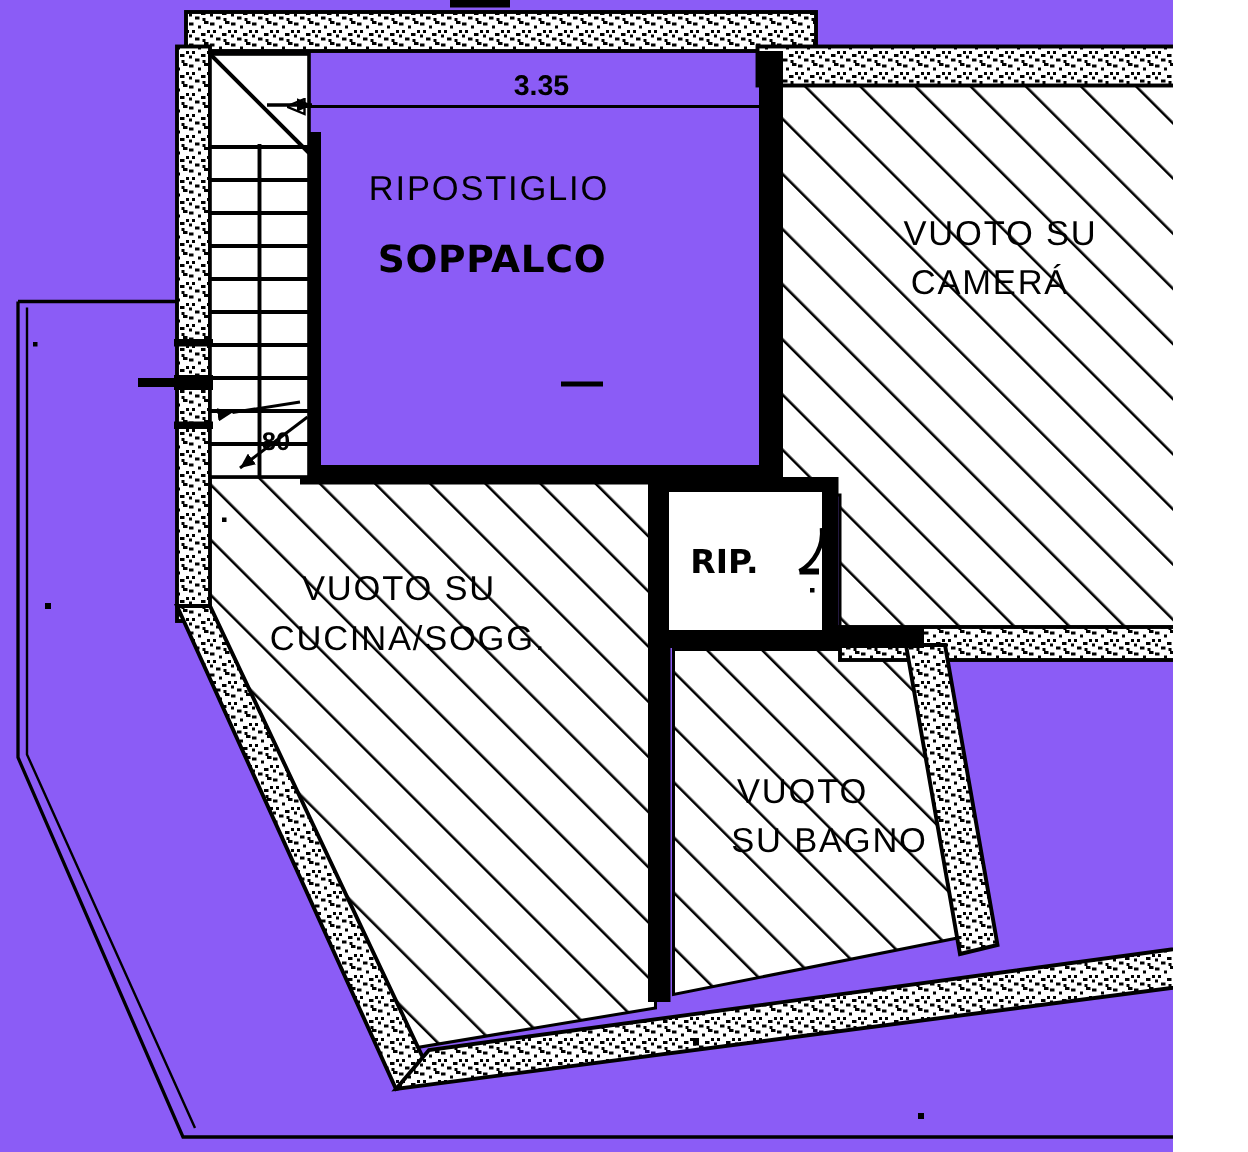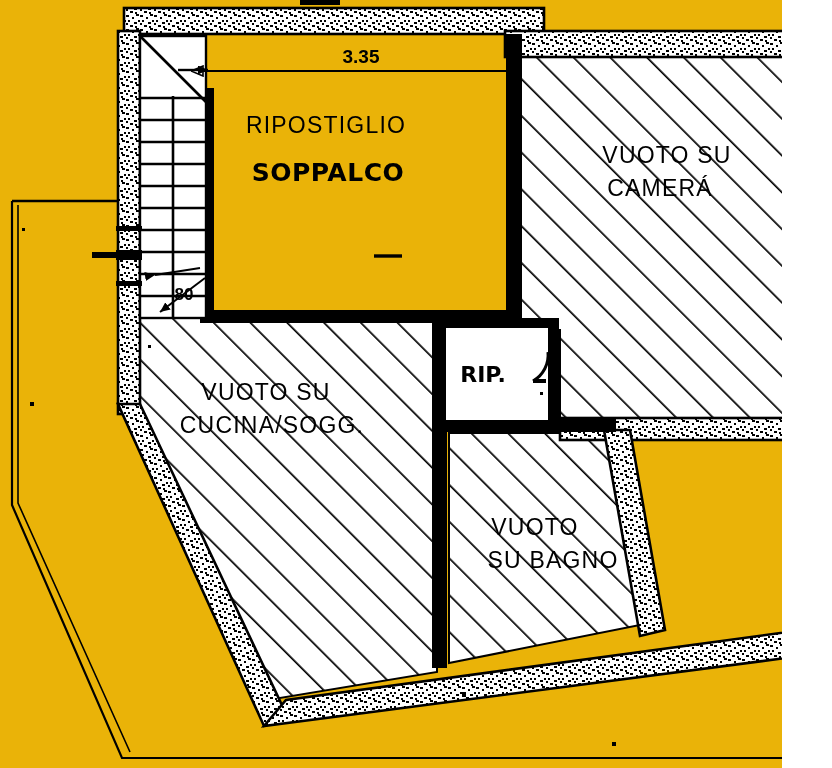--- a/index.html
+++ b/index.html
@@ -8,21 +8,21 @@
     padding: 0;
     background: #ffffff;
   }
   body {
     font-family: "Liberation Sans", sans-serif;
   }
   #plan-root {
     position: relative;
     width: 782px;
     height: 768px;
-    background: #eab308;
+    background: #8b5cf6;
     overflow: hidden;
   }
   #plan-svg {
     position: absolute;
     left: 0;
     top: 0;
     width: 832px;
     height: 768px;
     display: block;
   }

